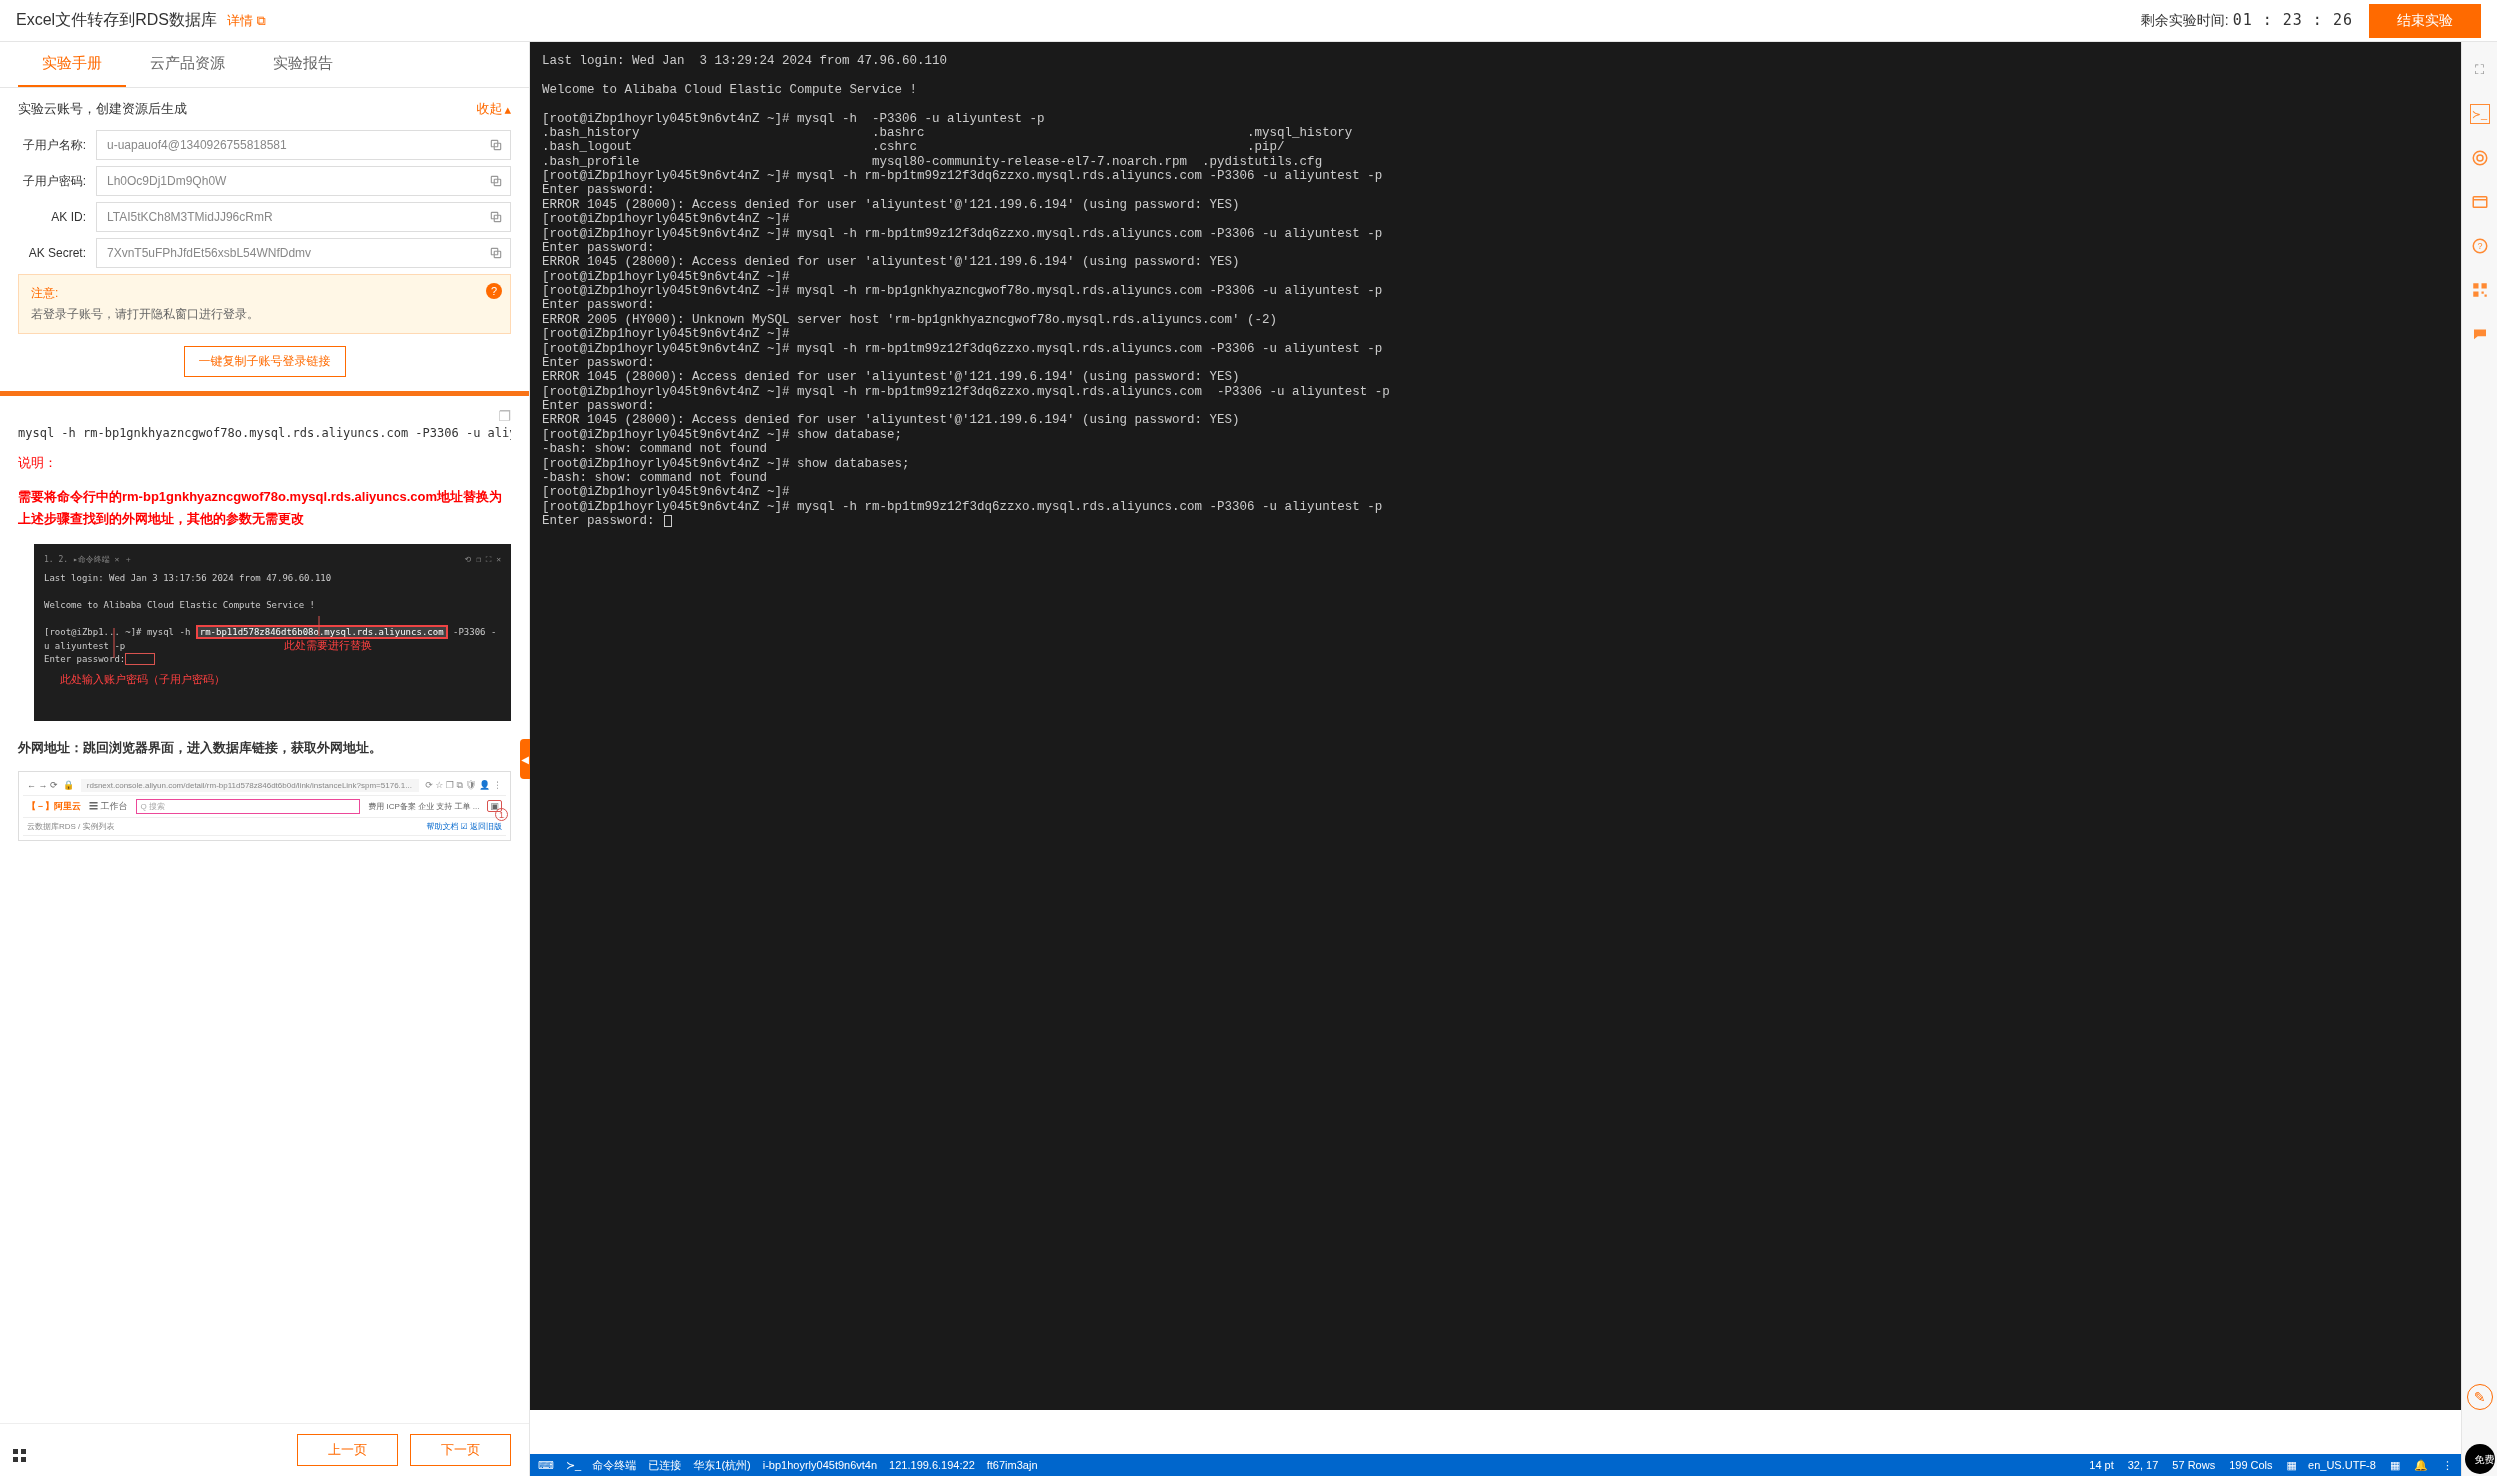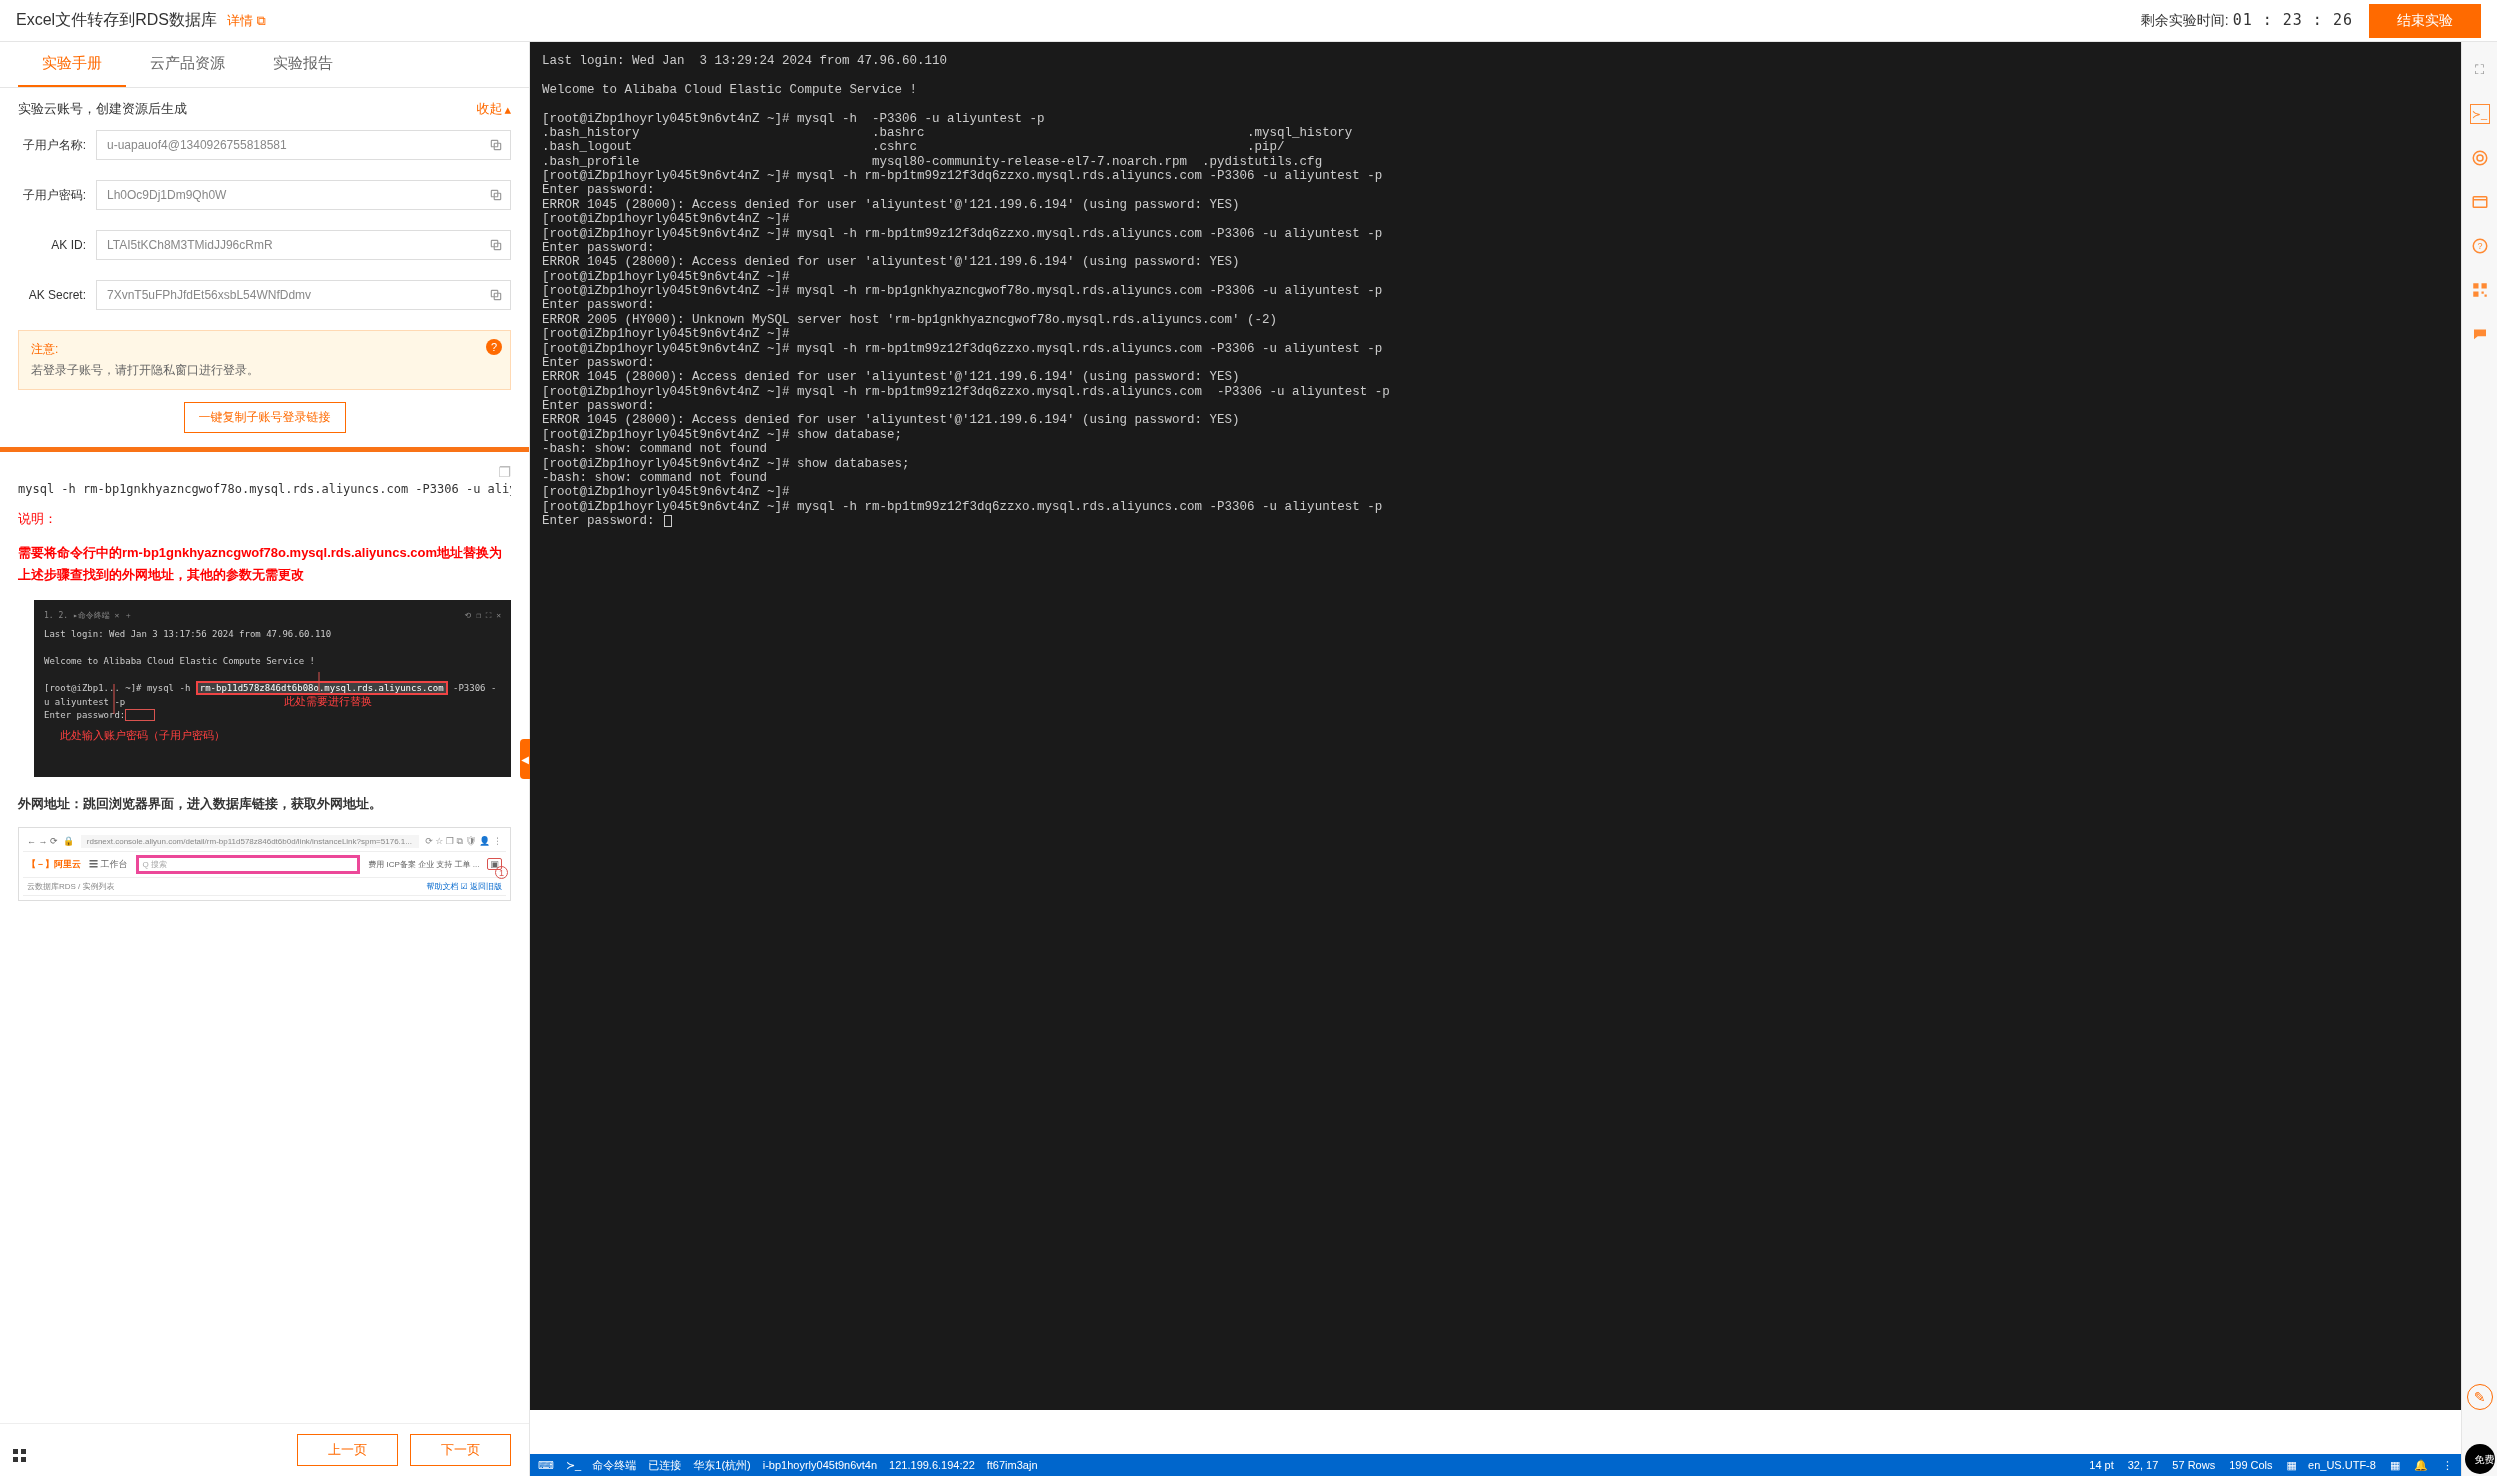--- a/index.html
+++ b/index.html
@@ -14,21 +14,21 @@
   .time-value { font-family: monospace; letter-spacing: 1px; font-size: 15px; }
   .btn-end { background: #ff6a00; color: #fff; border: none; padding: 8px 28px; font-size: 14px; cursor: pointer; }
   .main { display: flex; flex: 1; min-height: 0; }
   .left-panel { width: 530px; display: flex; flex-direction: column; border-right: 1px solid #e5e5e5; }
   .tabs { display: flex; border-bottom: 1px solid #e5e5e5; padding: 0 18px; }
   .tab { padding: 12px 24px; font-size: 15px; color: #666; cursor: pointer; border-bottom: 2px solid transparent; }
   .tab.active { color: #ff6a00; border-bottom-color: #ff6a00; }
   .cred-section { padding: 12px 18px 14px; border-bottom: 5px solid #f97316; }
   .cred-header { display: flex; justify-content: space-between; align-items: center; margin-bottom: 12px; font-size: 13px; color: #333; }
   .collapse-link { color: #ff6a00; cursor: pointer; display: flex; align-items: center; gap: 2px; }
-  .cred-row { display: flex; align-items: center; margin-bottom: 20px; gap: 10px; }
+  .cred-row { display: flex; align-items: center; margin-bottom: 6px; gap: 10px; }
   .cred-label { width: 68px; text-align: right; font-size: 12px; color: #333; }
   .cred-field { flex: 1; position: relative; }
   .cred-input { width: 100%; padding: 7px 34px 7px 10px; border: 1px solid #ddd; font-size: 12px; color: #888; background: #fff; }
   .copy-icon { position: absolute; right: 8px; top: 50%; transform: translateY(-50%); width: 14px; height: 14px; color: #999; cursor: pointer; }
   .alert-box { border: 1px solid #ffd9b3; background: #fff7e6; padding: 10px 12px; margin-top: 6px; position: relative; font-size: 12px; }
   .alert-title { color: #ff6a00; margin-bottom: 4px; }
   .alert-text { color: #666; }
   .alert-q { position: absolute; right: 8px; top: 8px; width: 16px; height: 16px; background: #ff6a00; color: #fff; border-radius: 50%; font-size: 11px; display: flex; align-items: center; justify-content: center; }
   .copy-link-btn { display: block; margin: 12px auto 0; border: 1px solid #ff6a00; color: #ff6a00; background: #fff; padding: 6px 14px; font-size: 12px; cursor: pointer; }
   .manual-content { flex: 1; overflow-y: auto; padding: 12px 18px 60px; position: relative; }
@@ -187,21 +187,21 @@
         <div class="mock-browser">
           <div class="mb-addr">
             <span>← → ⟳</span>
               <span>🔒</span>
             <span class="mb-url">rdsnext.console.aliyun.com/detail/rm-bp11d578z846dt6b0d/link/instanceLink?spm=5176.1...</span>
             <span class="mb-icons">⟳ ☆ ❐ ⧉ 🛡 👤 ⋮</span>
           </div>
           <div class="mb-top">
             <span class="mb-logo">【－】阿里云</span>
             <span>☰ <span>工作台</span></span>
-            <span style="flex:1; border:3px solid #ec4899; padding:1px 4px; font-size:8px; color:#aaa;">Q 搜索</span>
+            <span style="flex:1; border:1px solid #ec4899; padding:1px 4px; font-size:8px; color:#aaa;">Q 搜索</span>
             <span style="font-size:8px;">费用 ICP备案 企业 支持 工单 ...</span>
             <span style="position:relative;">
               <span class="mb-circled">▣</span>
               <span class="mb-circle-num" style="position:absolute; right:-6px; bottom:-10px;">1</span>
             </span>
           </div>
           <div class="mb-line2">
             <span>云数据库RDS  /  实例列表</span>
             <span style="color:#0066cc;">帮助文档 ☑  返回旧版</span>
           </div>

